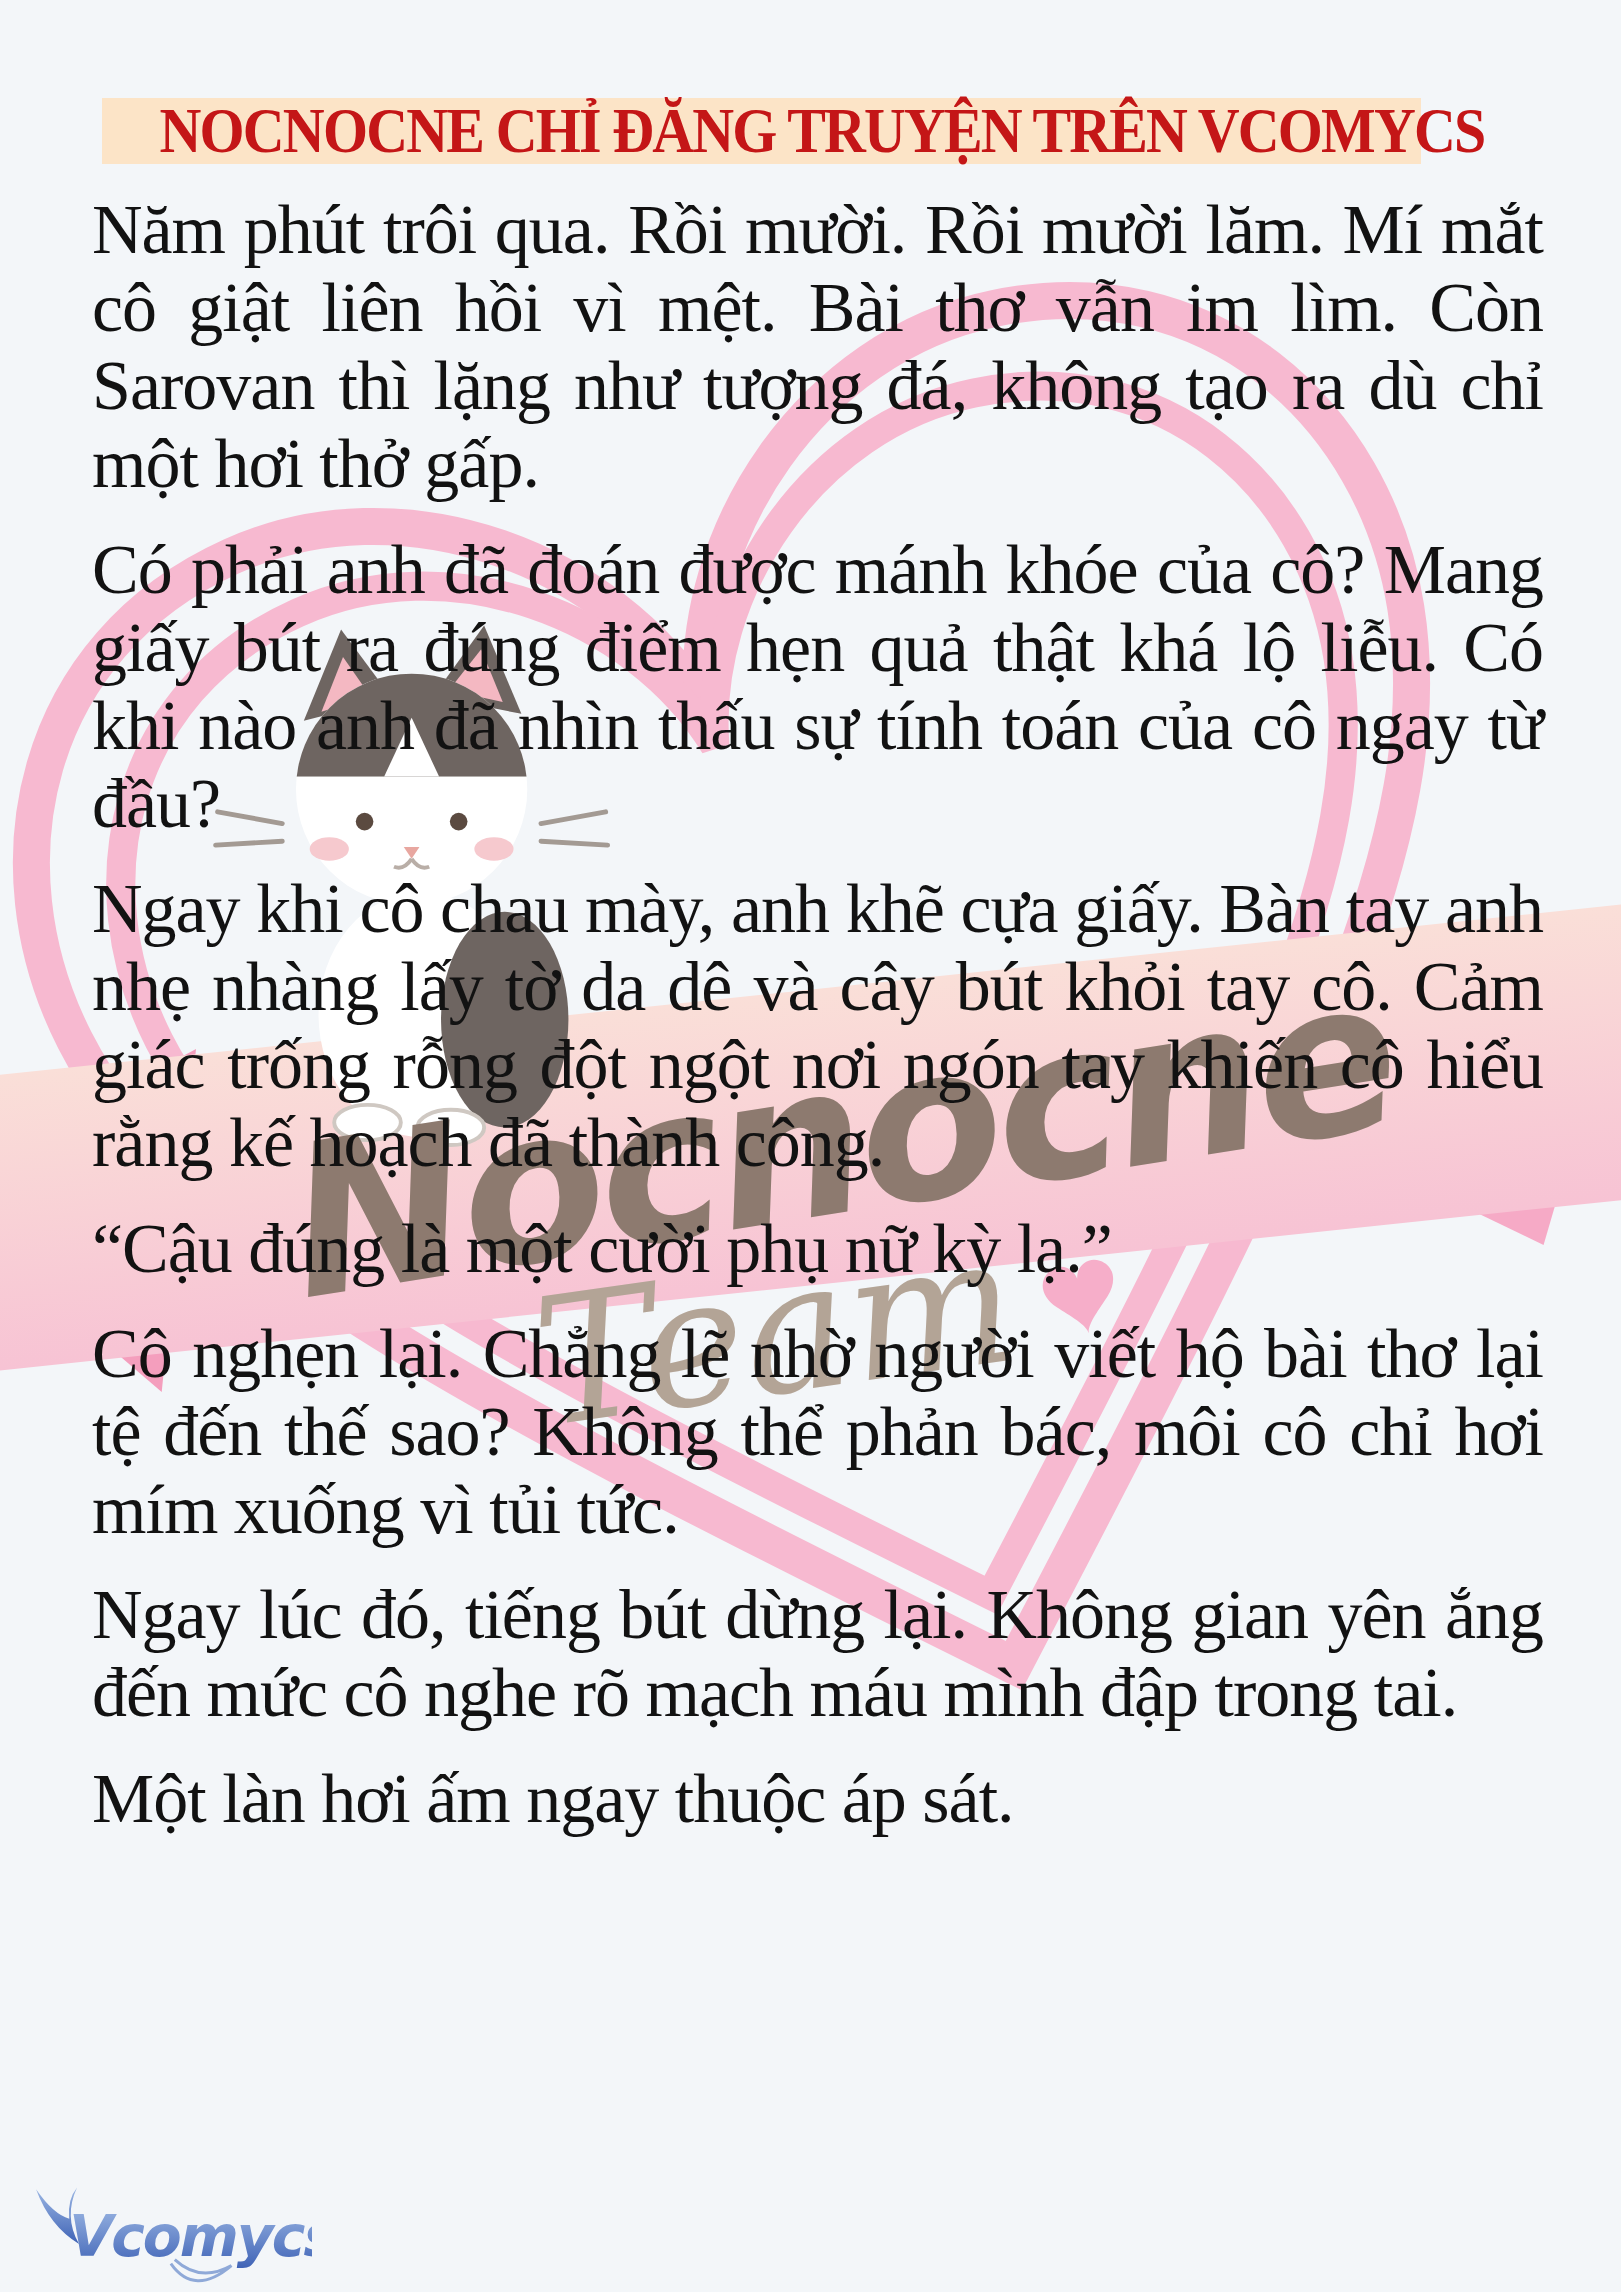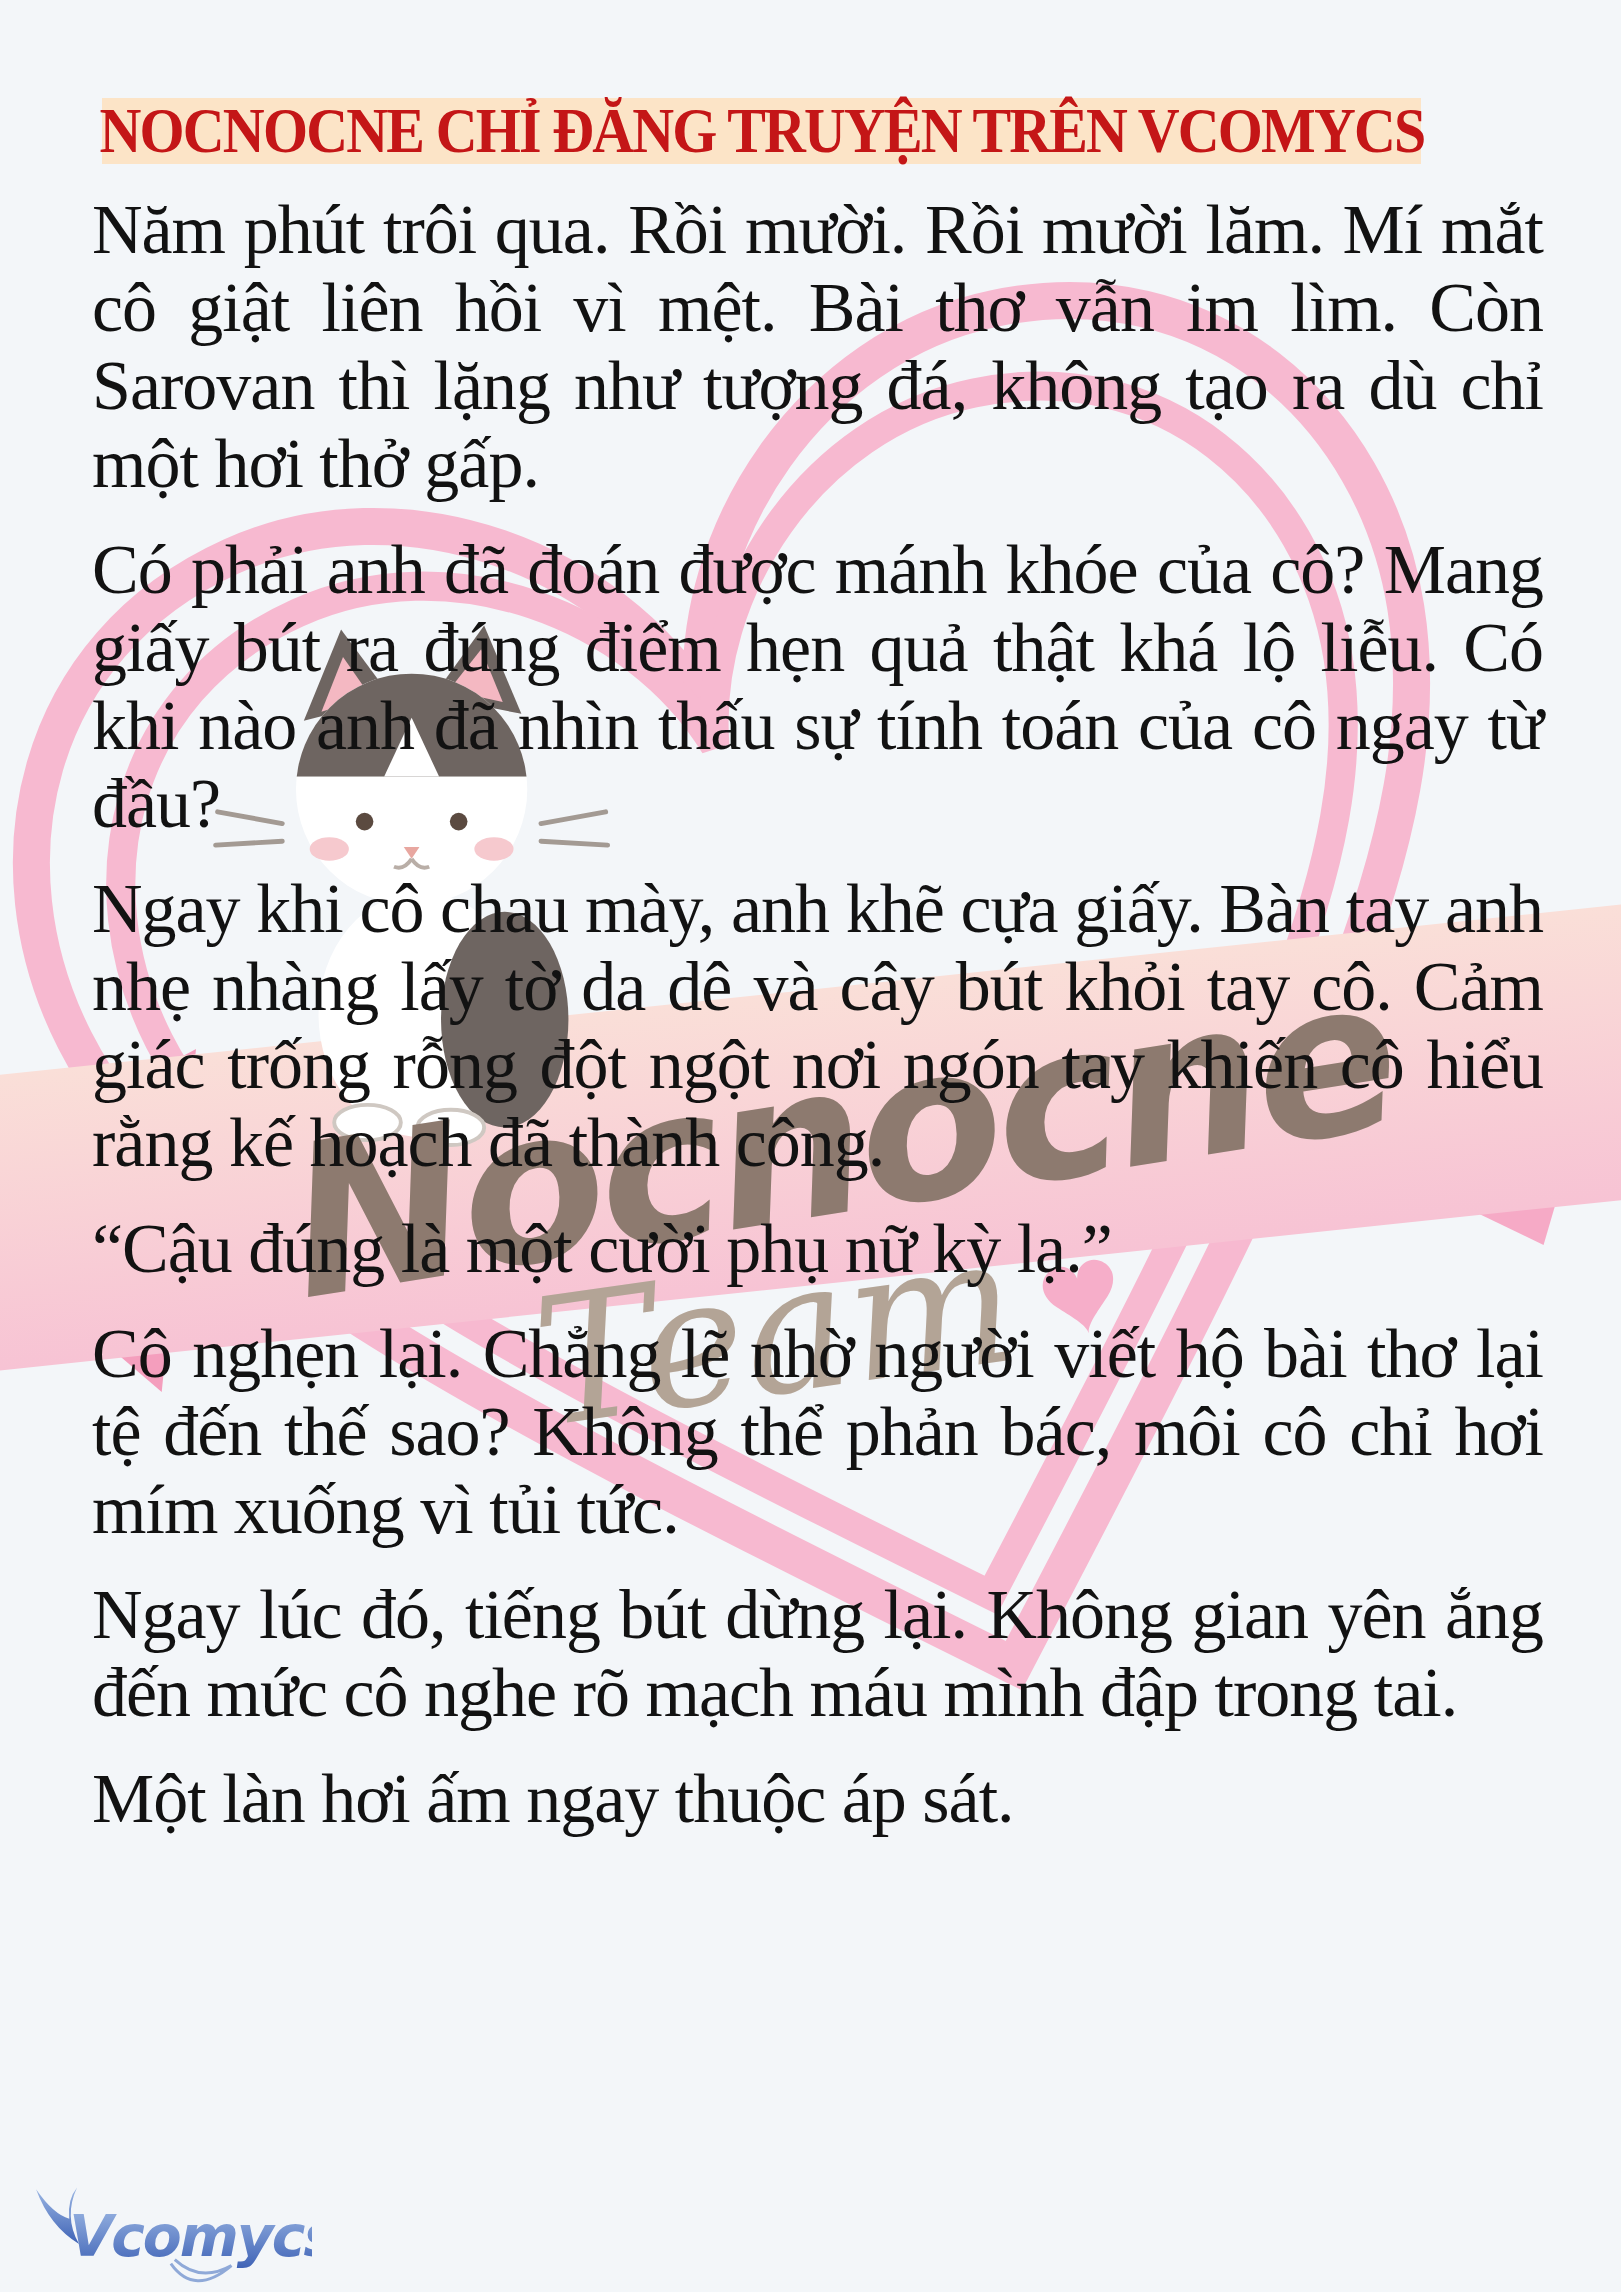--- a/index.html
+++ b/index.html
@@ -9,21 +9,21 @@
     background:#f3f6f9;
     overflow:hidden;
     font-family:"Liberation Serif","DejaVu Serif",serif;
   }
   .watermark{position:absolute;left:0;top:0;pointer-events:none;}
   .content{position:relative;}
   .header-band{
     margin:98px 0 0 102px;
     width:1319px;height:66px;
     background:#fce4c7;
-    display:flex;align-items:center;justify-content:center;
+    display:flex;align-items:center;justify-content:flex-start;
     overflow:visible;
   }
   .header-band span{
     font-weight:bold;
     font-size:63px;
     color:#c41617;
     white-space:nowrap;
     letter-spacing:-2px;
     transform:scaleX(.92);
     transform-origin:center;

